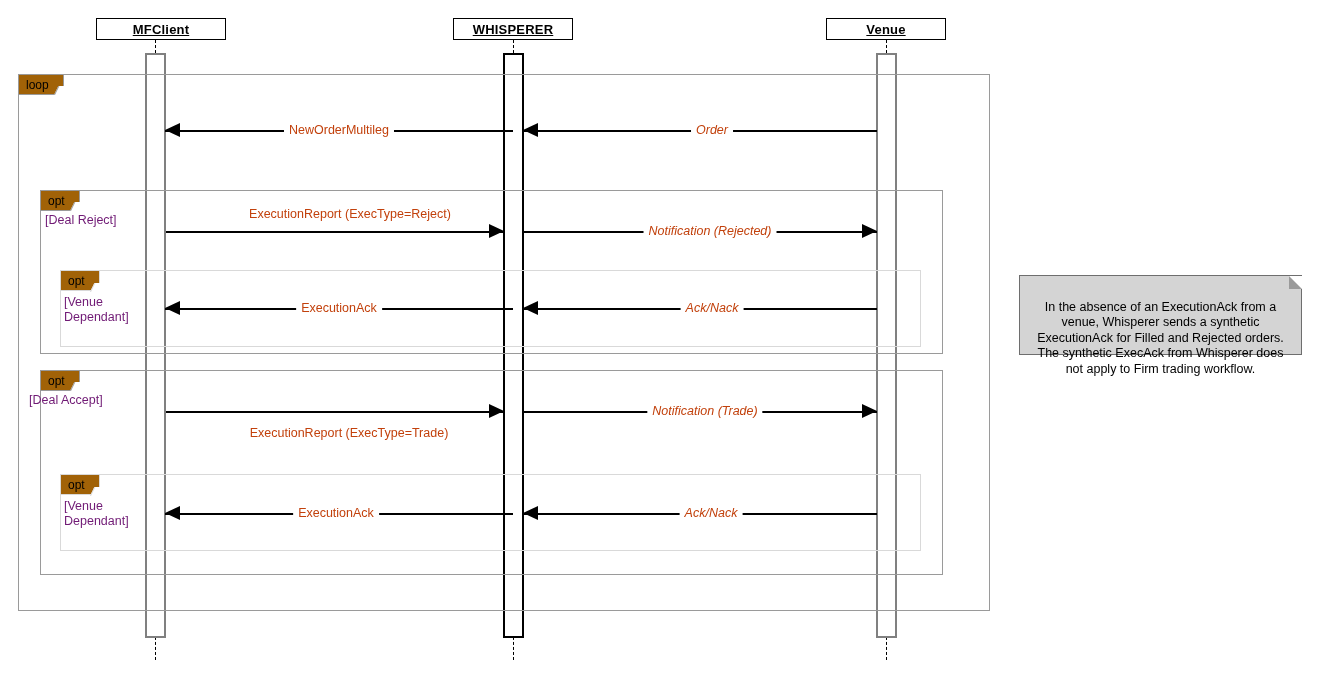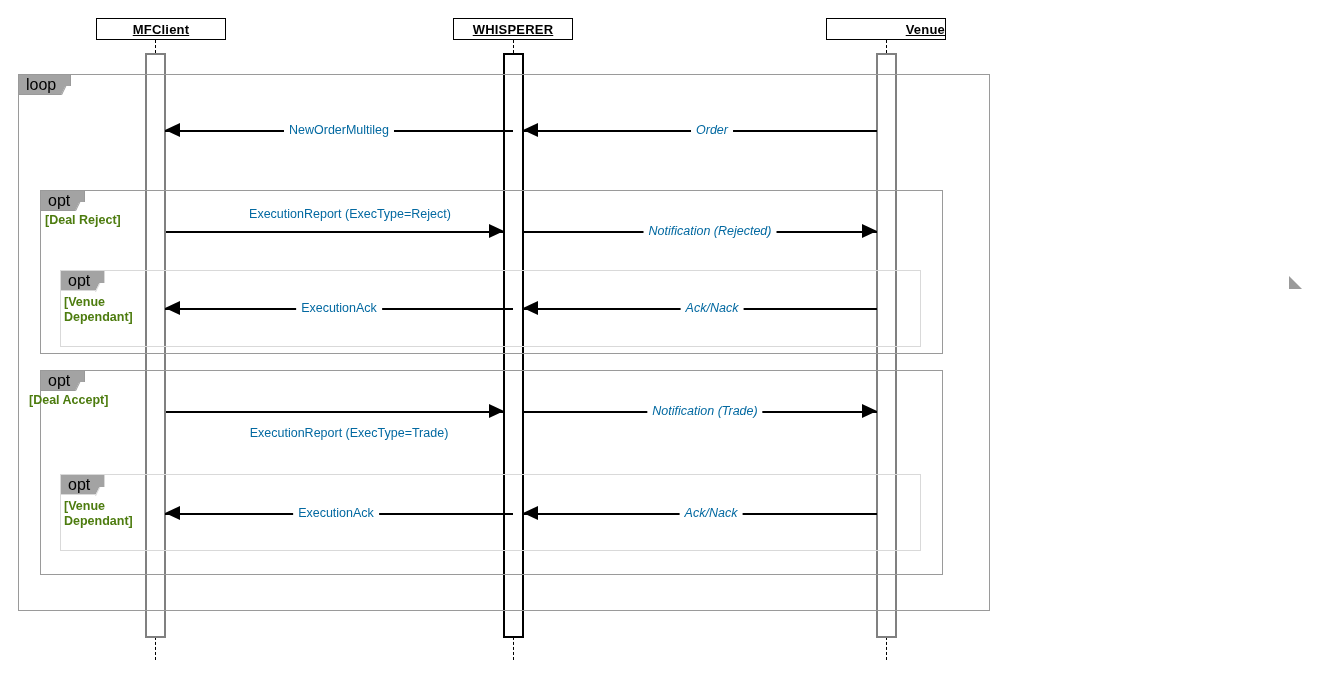--- a/index.html
+++ b/index.html
@@ -58,23 +58,23 @@
   .fragment.outer { border: 1px solid #9a9a9a; }
   .fragment.inner { border: 1.5px solid #d9d9d9; }
 
   .frag-tab {
     position: absolute;
     left: 0;
     top: 0;
     box-sizing: border-box;
     height: 20px;
     padding: 1px 14px 0 7px;
-    font-size: 16px;
+    font-size: 12px;
     color: #000000;
-    background: #a3a3a3;
+    background: #a16207;
     border-right: 1px solid #9a9a9a;
     border-bottom: 1px solid #9a9a9a;
     line-height: 18px;
     white-space: nowrap;
   }
   .frag-tab.inner-tab {
     border-right: 1.5px solid #d9d9d9;
     border-bottom: 1.5px solid #d9d9d9;
   }
   .frag-tab::after {
@@ -90,24 +90,23 @@
     transform-origin: bottom left;
   }
   .frag-tab.inner-tab::after {
     border-left: 1.5px solid #d9d9d9;
     bottom: -1.5px;
   }
 
   .frag-guard {
     position: absolute;
     font-size: 12.5px;
-    color: #4d7c0f;
+    color: #701a75;
     line-height: 15px;
     white-space: pre-line;
-    font-weight: bold;
   }
 
   
   .msg-line {
     position: absolute;
     height: 0;
     border-top: 2.4px solid #000000;
   }
 
   .arrow-head {
@@ -122,21 +121,21 @@
   }
   .arrow-head.left {
     border-top: 7px solid transparent;
     border-bottom: 7px solid transparent;
     border-right: 15px solid #000000;
   }
 
   .msg-label {
     position: absolute;
     font-size: 12.5px;
-    color: #0369a1;
+    color: #c2410c;
     background: #ffffff;
     padding: 0 5px;
     white-space: nowrap;
     transform: translate(-50%, -50%);
     line-height: 14px;
   }
   .msg-label.italic { font-style: italic; }
 
   
   .note {
@@ -197,21 +196,21 @@
   </div>
   <div class="frag-guard" style="left:64px; top:499px;">[Venue
 Dependant]</div>
 
   <div class="participant-box" style="left:96px; top:18px; width:130px; height:22px;">
     <span>MFClient</span>
   </div>
   <div class="participant-box" style="left:453px; top:18px; width:120px; height:22px;">
     <span>WHISPERER</span>
   </div>
-  <div class="participant-box" style="left:826px; top:18px; width:120px; height:22px;justify-content:flex-end;">
+  <div class="participant-box" style="left:826px; top:18px; width:120px; height:22px;">
     <span>Venue</span>
   </div>
 
   <div class="msg-line" style="left:165px; top:130px; width:348px;"></div>
   <div class="arrow-head left" style="left:165px; top:123px;"></div>
   <div class="msg-label" style="left:339px; top:130px;">NewOrderMultileg</div>
 
   <div class="msg-line" style="left:523px; top:130px; width:354px;"></div>
   <div class="arrow-head left" style="left:523px; top:123px;"></div>
   <div class="msg-label italic" style="left:712px; top:130px;">Order</div>
@@ -241,15 +240,18 @@
   <div class="msg-label italic" style="left:705px; top:411px;">Notification (Trade)</div>
 
   <div class="msg-line" style="left:165px; top:513px; width:348px;"></div>
   <div class="arrow-head left" style="left:165px; top:506px;"></div>
   <div class="msg-label" style="left:336px; top:513px;">ExecutionAck</div>
 
   <div class="msg-line" style="left:523px; top:513px; width:354px;"></div>
   <div class="arrow-head left" style="left:523px; top:506px;"></div>
   <div class="msg-label italic" style="left:711px; top:513px;">Ack/Nack</div>
 
+  <div class="note" style="left:1019px; top:275px; width:283px; height:80px;">
+    <span>In the absence of an ExecutionAck from a venue, Whisperer sends a synthetic ExecutionAck for Filled and Rejected orders. The synthetic ExecAck from Whisperer does not apply to Firm trading workflow.</span>
+  </div>
   <div class="note-fold" style="left:1289px; top:276px;"></div>
 
 </div>
 
 </body></html>

